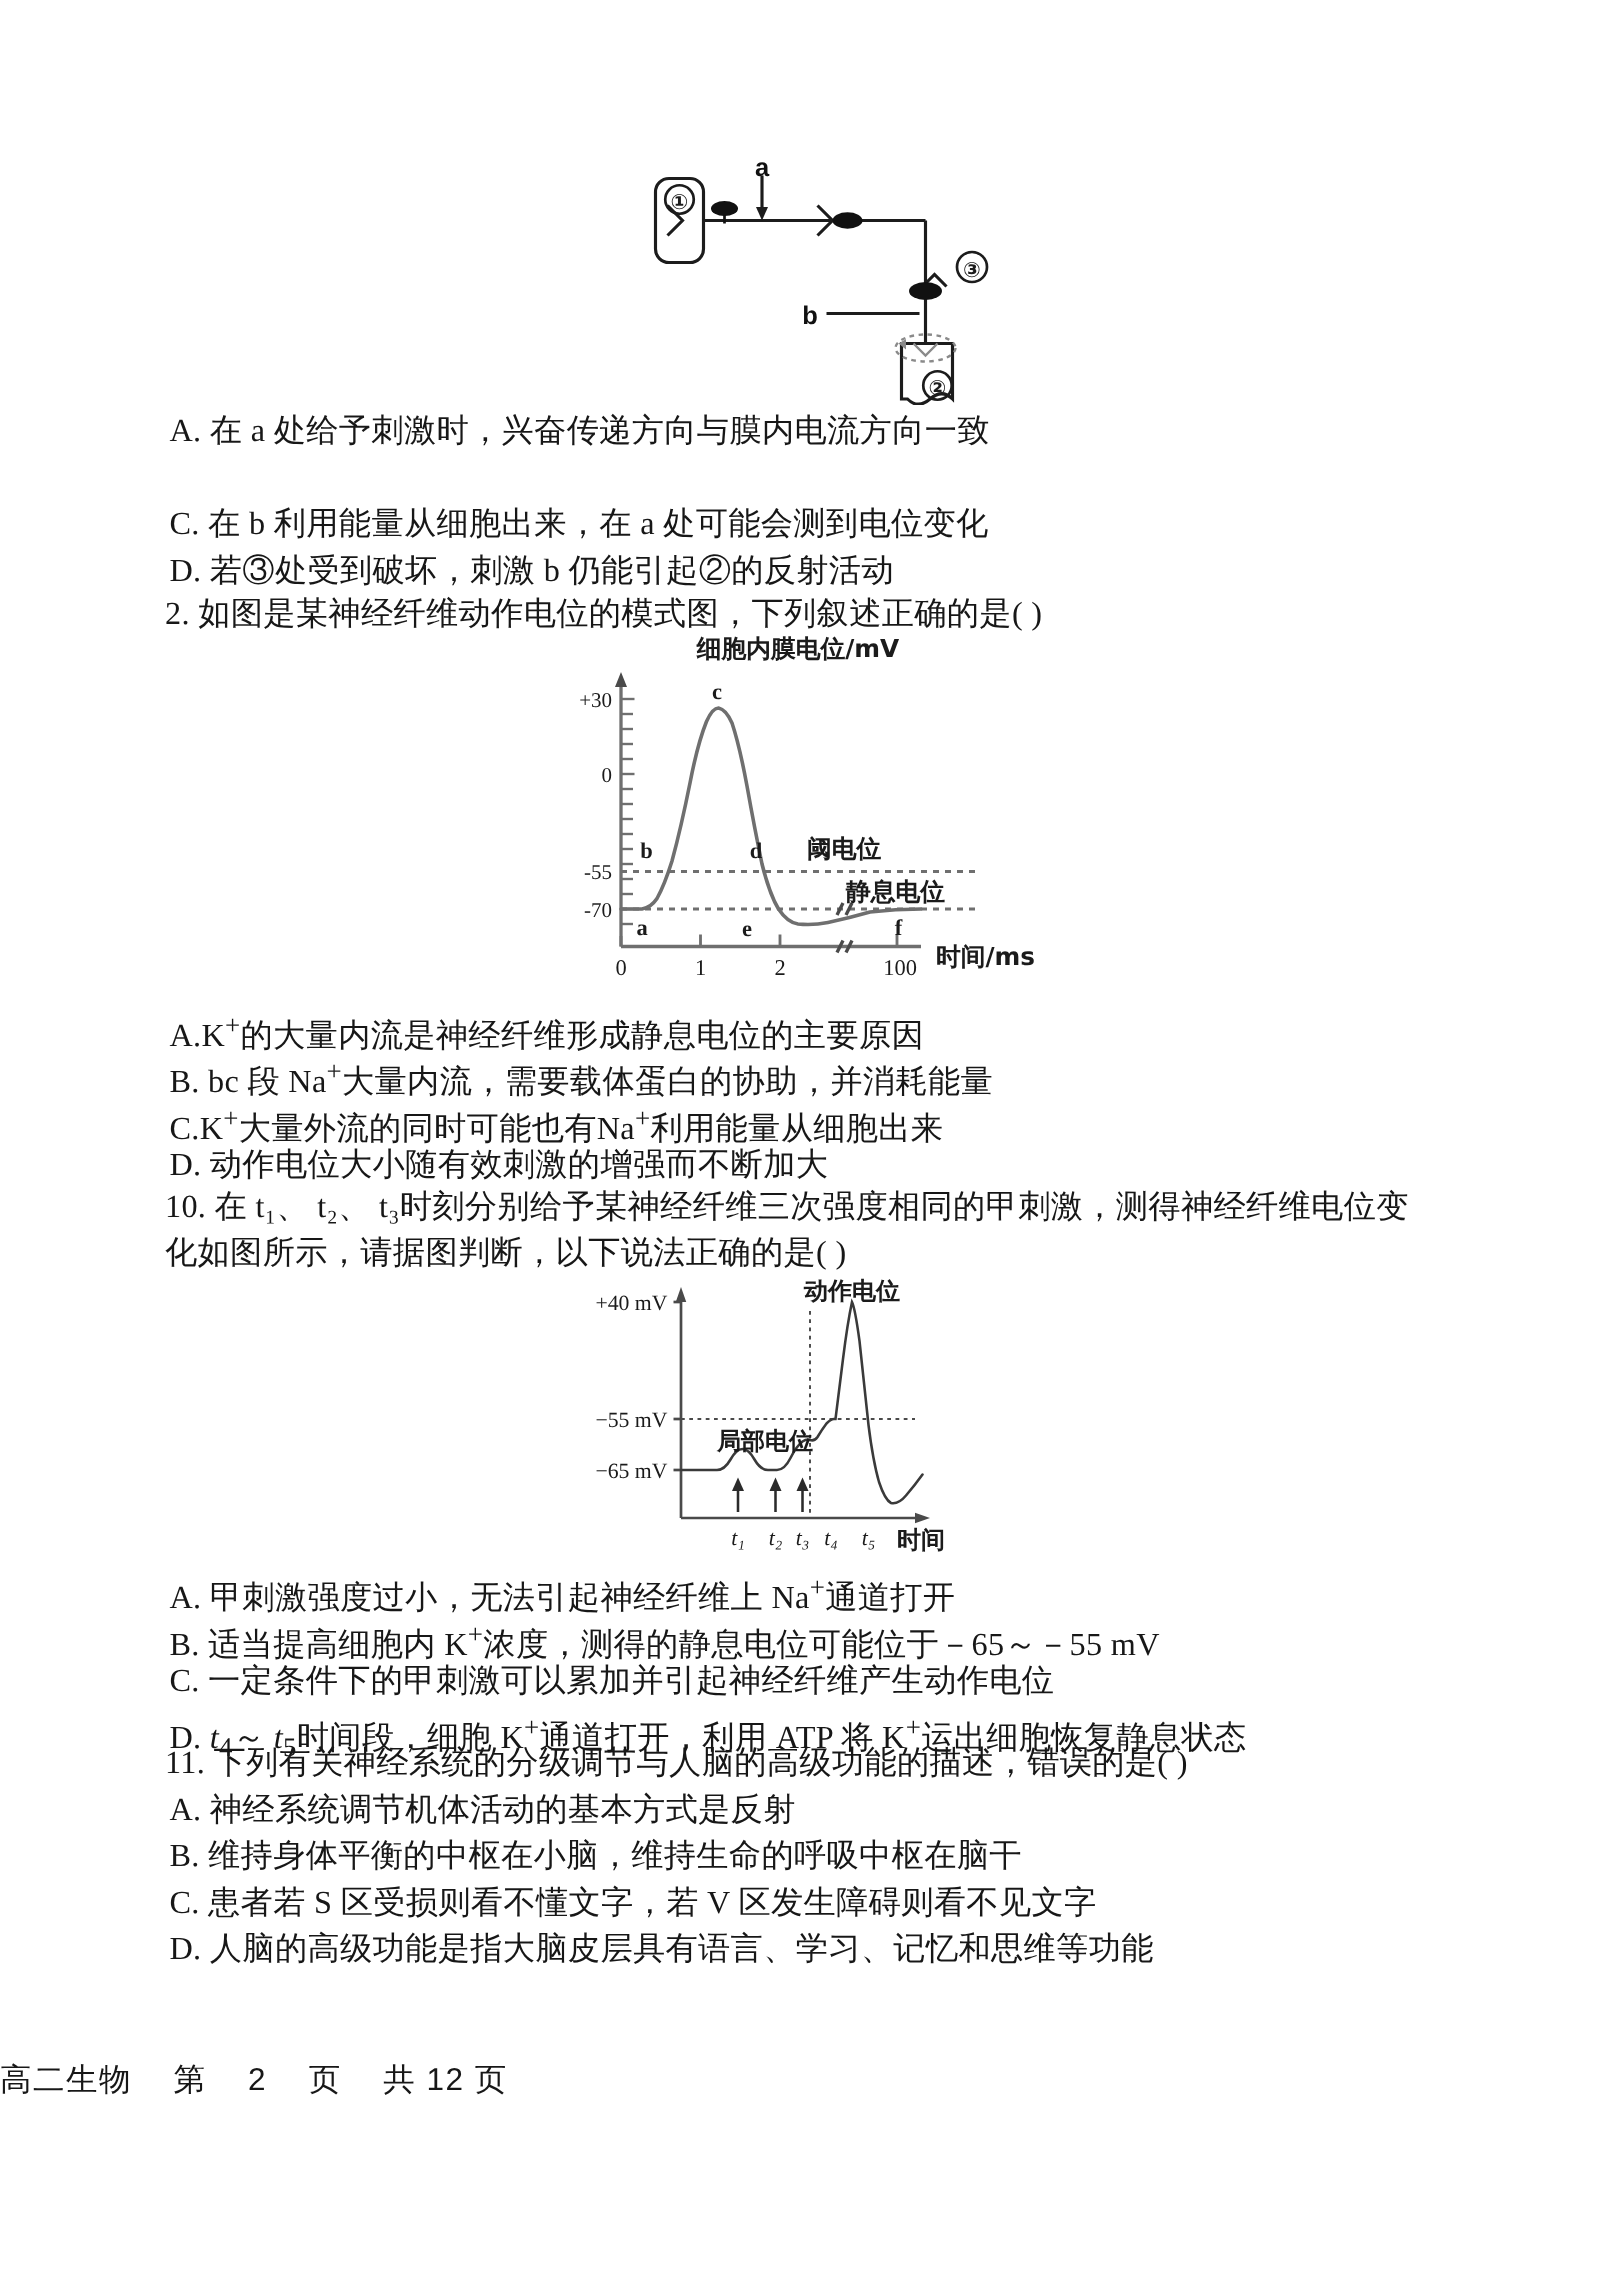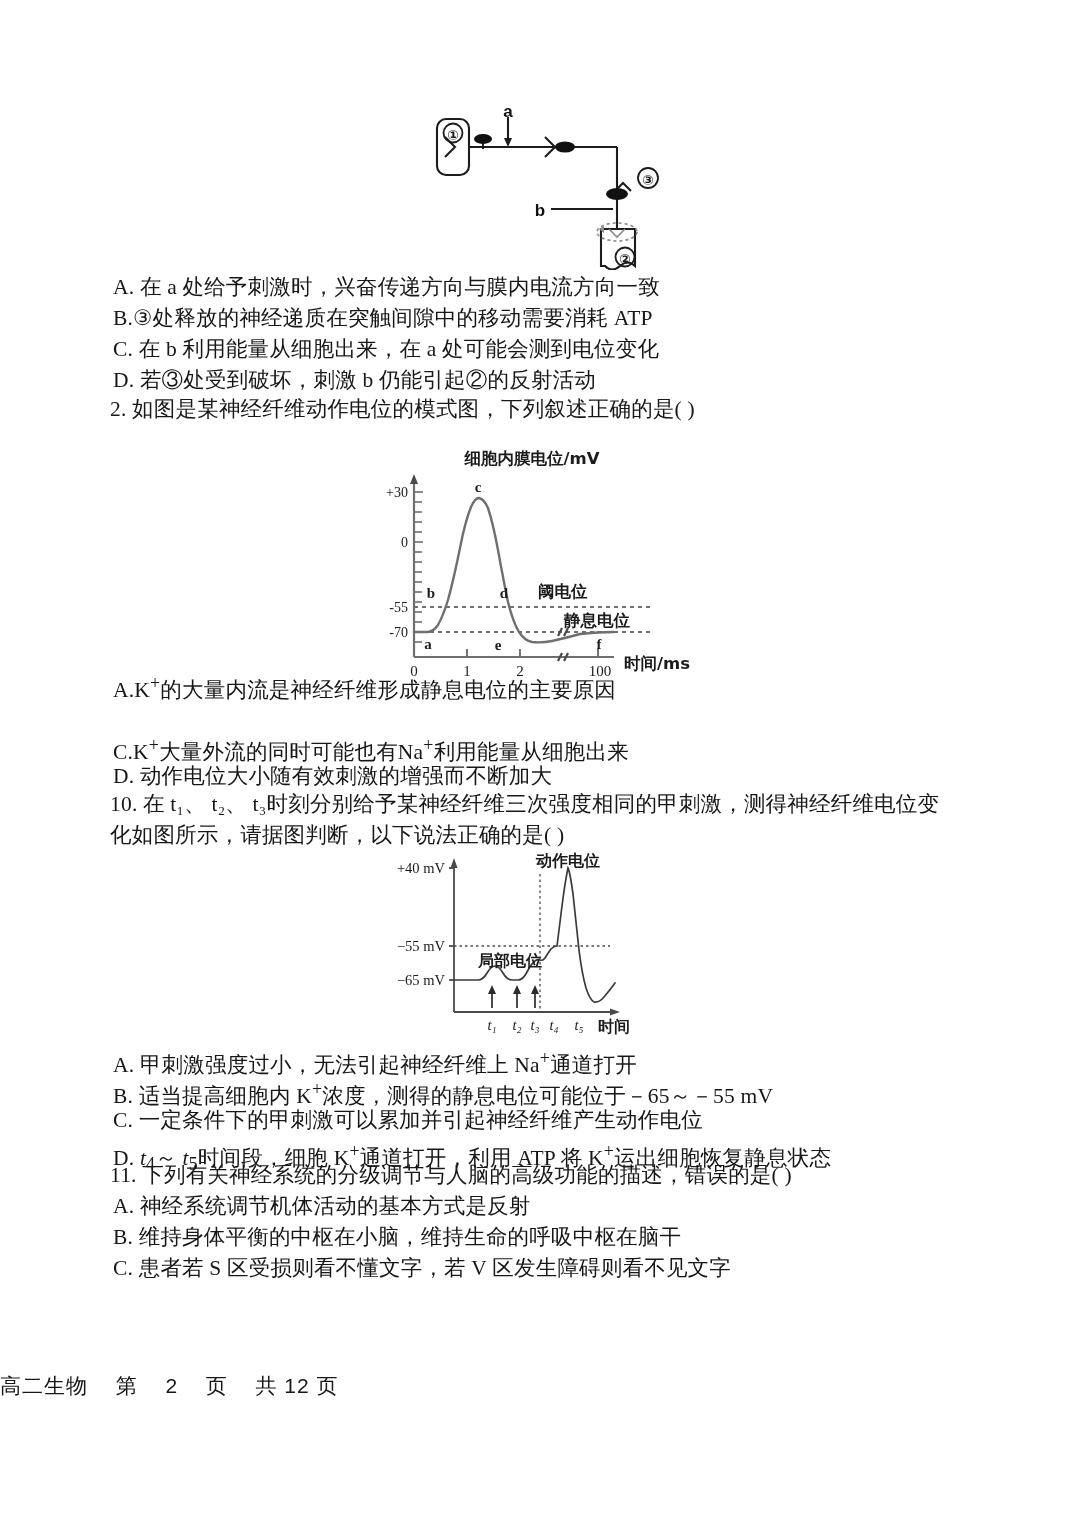--- a/index.html
+++ b/index.html
@@ -58,21 +58,20 @@
     height: 165px;
   }
 
   
   #fig-ap {
     position: absolute;
     left: 352px;
     top: 424px;
     width: 380px;
     height: 236px;
-    margin-top: 26px;
   }
 
   
   #fig-sum {
     position: absolute;
     left: 382px;
     top: 850px;
     width: 340px;
     height: 190px;
   }
@@ -135,21 +134,20 @@
         <circle cx="243" cy="73" r="10" fill="none" stroke="#1c1c1c" stroke-width="1.8"></circle>
         <text class="cn" x="243" y="79.5" font-size="14" fill="#1c1c1c" text-anchor="middle">③</text>
       </g>
 
       <text x="103" y="12" font-size="17" font-weight="bold" fill="#111" text-anchor="middle">a</text>
       <text x="135" y="111" font-size="17" font-weight="bold" fill="#111" text-anchor="middle">b</text>
     </svg>
   </div>
 
   <div class="txt opt" style="top:272px">A. 在 a 处给予刺激时，兴奋传递方向与膜内电流方向一致</div>
-  <div class="txt opt" style="top:303px">B.③处释放的神经递质在突触间隙中的移动需要消耗 ATP</div>
   <div class="txt opt" style="top:334px">C. 在 b 利用能量从细胞出来，在 a 处可能会测到电位变化</div>
   <div class="txt opt" style="top:365px">D. 若③处受到破坏，刺激 b 仍能引起②的反射活动</div>
 
   <div class="txt stem" style="top:394px">2. 如图是某神经纤维动作电位的模式图，下列叙述正确的是(        )</div>
 
   <div id="fig-ap">
     <svg width="380" height="236" viewBox="0 0 380 236">
 
       <text class="cn" x="180" y="14" font-size="16.5" fill="#1b1b1b" text-anchor="middle">细胞内膜电位/mV</text>
 
@@ -217,20 +215,21 @@
       <text class="serifi" x="152" y="148" font-size="15" font-weight="bold" fill="#1b1b1b" text-anchor="middle">d</text>
       <text class="serifi" x="146" y="200" font-size="15" font-weight="bold" fill="#1b1b1b" text-anchor="middle">e</text>
       <text class="serifi" x="247" y="199" font-size="15" font-weight="bold" fill="#1b1b1b" text-anchor="middle">f</text>
 
       <text class="cn" x="186" y="147" font-size="16.5" fill="#1b1b1b" text-anchor="start">阈电位</text>
       <text class="cn" x="212" y="176" font-size="16.5" fill="#1b1b1b" text-anchor="start">静息电位</text>
     </svg>
   </div>
 
   <div class="txt opt" style="top:668px">A.K<sup>+</sup>的大量内流是神经纤维形成静息电位的主要原因</div>
+  <div class="txt opt" style="top:699px">B. bc 段 Na<sup>+</sup>大量内流，需要载体蛋白的协助，并消耗能量</div>
   <div class="txt opt" style="top:730px">C.K<sup>+</sup>大量外流的同时可能也有Na<sup>+</sup>利用能量从细胞出来</div>
   <div class="txt opt" style="top:761px">D. 动作电位大小随有效刺激的增强而不断加大</div>
 
   <div class="txt stem" style="top:789px">10. 在  t₁、 t₂、 t₃时刻分别给予某神经纤维三次强度相同的甲刺激，测得神经纤维电位变</div>
   <div class="txt cont" style="top:820px">化如图所示，请据图判断，以下说法正确的是(        )</div>
 
   <div id="fig-sum">
     <svg width="340" height="190" viewBox="0 0 340 190">
 
       <line x1="72" y1="12" x2="72" y2="162" stroke="#4a4a4a" stroke-width="1.8"></line>
@@ -287,20 +286,21 @@
 
   <div class="txt opt" style="top:1043px">A. 甲刺激强度过小，无法引起神经纤维上 Na<sup>+</sup>通道打开</div>
   <div class="txt opt" style="top:1074px">B. 适当提高细胞内 K<sup>+</sup>浓度，测得的静息电位可能位于－65～－55 mV</div>
   <div class="txt opt" style="top:1105px">C. 一定条件下的甲刺激可以累加并引起神经纤维产生动作电位</div>
   <div class="txt opt" style="top:1136px">D. <i>t</i><sub>4</sub>～ <i>t</i><sub>5</sub>时间段，细胞 K<sup>+</sup>通道打开，利用 ATP 将 K<sup>+</sup>运出细胞恢复静息状态</div>
 
   <div class="txt stem" style="top:1160px">11. 下列有关神经系统的分级调节与人脑的高级功能的描述，错误的是(        )</div>
   <div class="txt opt" style="top:1191px">A. 神经系统调节机体活动的基本方式是反射</div>
   <div class="txt opt" style="top:1222px">B. 维持身体平衡的中枢在小脑，维持生命的呼吸中枢在脑干</div>
   <div class="txt opt" style="top:1253px">C. 患者若 S 区受损则看不懂文字，若 V 区发生障碍则看不见文字</div>
+  <div class="txt opt" style="top:1284px">D. 人脑的高级功能是指大脑皮层具有语言、学习、记忆和思维等功能</div>
 
   <div class="footer">
     <span>高二生物</span>
     <span class="gap"></span>
     <span>第</span>
     <span class="gap"></span>
     <span>2</span>
     <span class="gap"></span>
     <span>页</span>
     <span class="gap"></span>

